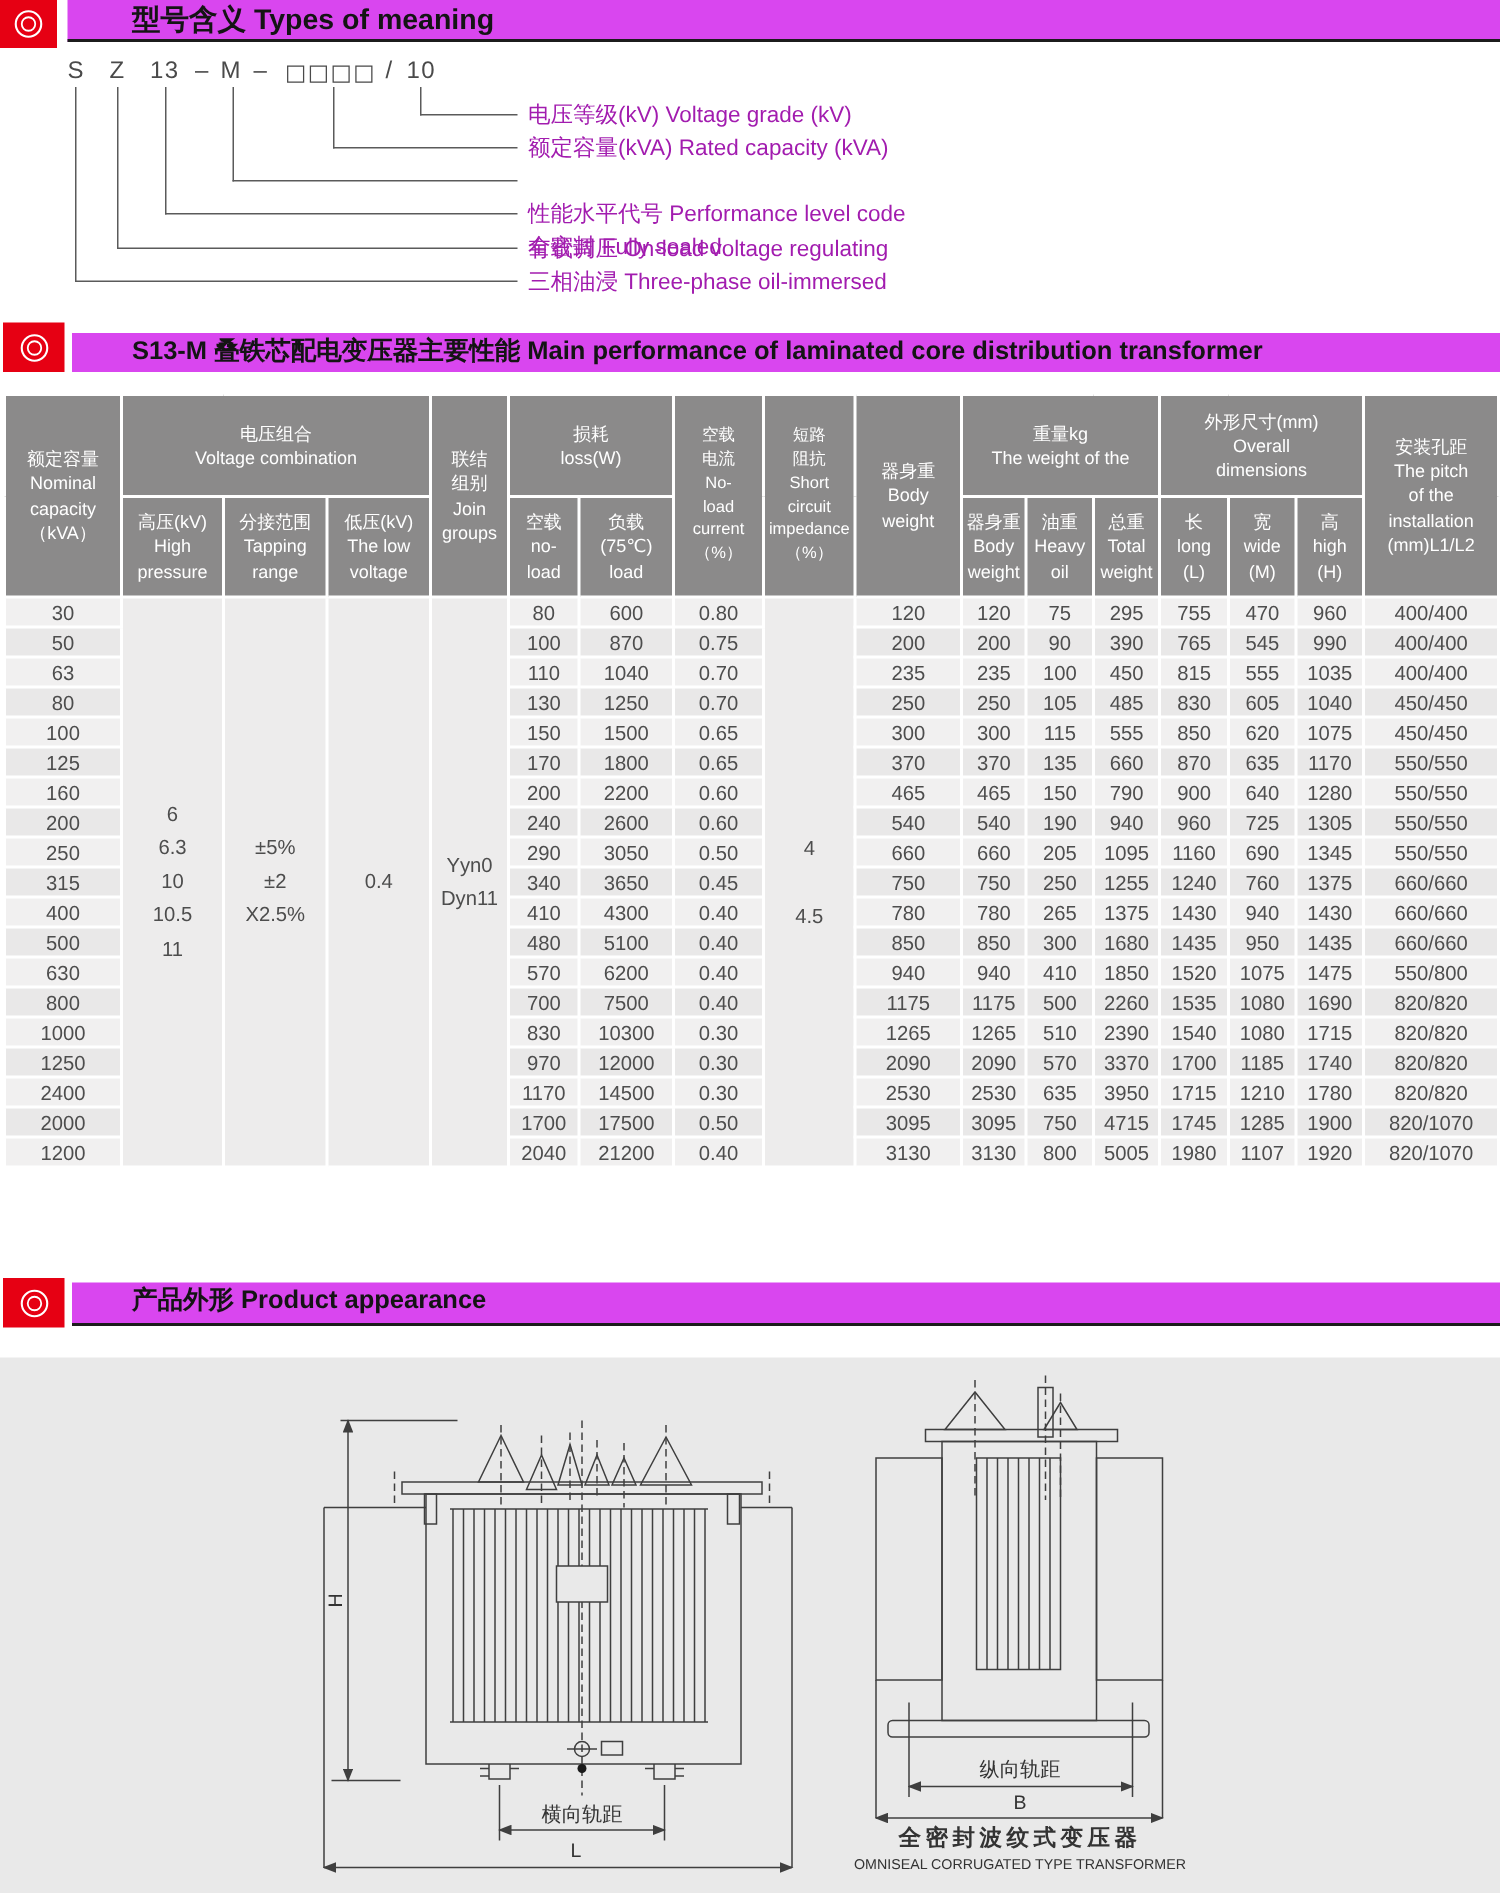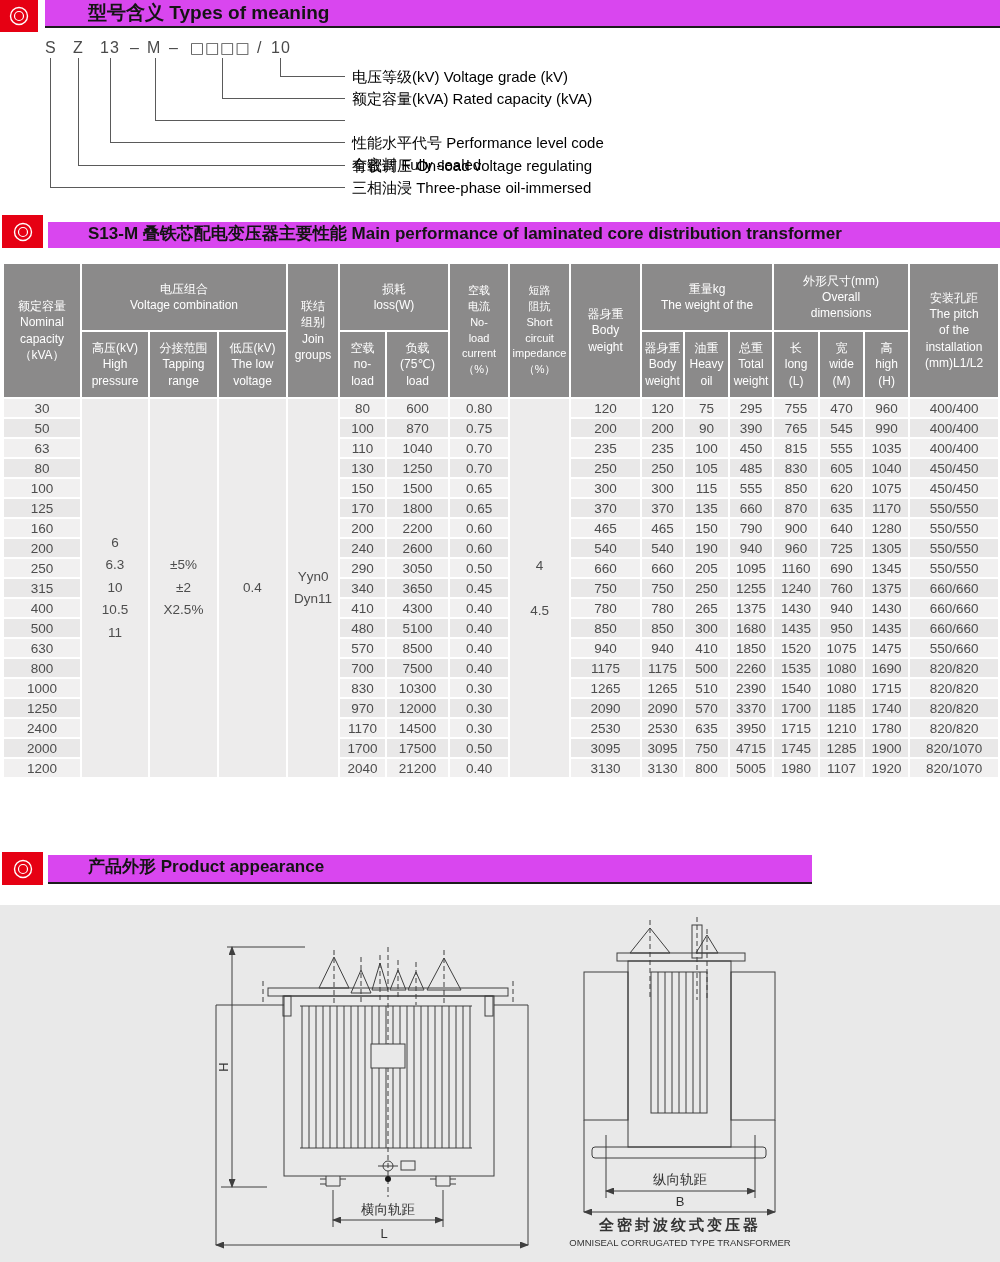--- a/index.html
+++ b/index.html
@@ -11,21 +11,21 @@
   .sec-icon { position:absolute; background:#e60013; display:flex; align-items:center; justify-content:center; }
   .sec-icon svg { display:block; }
   .sec-bar { position:absolute; background:#d946ef; display:flex; align-items:flex-start; }
   .sec-bar.black-under { border-bottom:2px solid #1c1c1c; }
   .sec-title { font-weight:bold; color:#141414; }
 
   
   .code-part { position:absolute; top:38px; height:20px; line-height:20px; font-size:16px; color:#4a4a4a; letter-spacing:1px; white-space:nowrap; }
   .code-boxes { font-family:"DejaVu Sans",sans-serif; font-size:15px; letter-spacing:1px; }
   .connector { position:absolute; border-left:1px solid #5a5a5a; border-bottom:1px solid #5a5a5a; }
-  .meaning-label { position:absolute; left:352px; transform:translateY(-50%); font-size:15px; color:#000000; white-space:nowrap; }
+  .meaning-label { position:absolute; left:352px; transform:translateY(-50%); font-size:15px; color:#a21caf; white-space:nowrap; }
 
   
   table.perf { position:absolute; left:2px; top:262px; width:996px; border-collapse:collapse; table-layout:fixed; }
   table.perf td { border:2px solid #ffffff; text-align:center; vertical-align:middle; padding:0; }
   table.perf thead td { background:#8b8a8a; color:#ffffff; font-size:12px; line-height:1.35; white-space:pre-line; }
   table.perf thead td.dense { font-size:11px; line-height:1.45; }
   table.perf tbody td { color:#4d4d4d; font-size:13.5px; height:20px; }
   table.perf tbody tr:nth-child(odd) td.d { background:#f1f0f0; }
   table.perf tbody tr:nth-child(even) td.d { background:#e9e8e8; }
   table.perf tbody td.m { background:#edecec; white-space:pre-line; line-height:22.4px; }
@@ -364,30 +364,30 @@
           <td class="d">300</td>
           <td class="d">1680</td>
           <td class="d">1435</td>
           <td class="d">950</td>
           <td class="d">1435</td>
           <td class="d">660/660</td>
         </tr>
         <tr>
           <td class="d">630</td>
           <td class="d">570</td>
-          <td class="d">8500</td>
+          <td class="d">6200</td>
           <td class="d">0.40</td>
           <td class="d">940</td>
           <td class="d">940</td>
           <td class="d">410</td>
           <td class="d">1850</td>
           <td class="d">1520</td>
           <td class="d">1075</td>
           <td class="d">1475</td>
-          <td class="d">550/660</td>
+          <td class="d">550/800</td>
         </tr>
         <tr>
           <td class="d">800</td>
           <td class="d">700</td>
           <td class="d">7500</td>
           <td class="d">0.40</td>
           <td class="d">1175</td>
           <td class="d">1175</td>
           <td class="d">500</td>
           <td class="d">2260</td>
@@ -468,21 +468,21 @@
         </tr>
       </tbody>
   </table>
 
   <div class="sec-icon" style="left:2px;top:852px;width:41px;height:33px;">
     <svg width="24" height="24" viewBox="0 0 24 24">
       <circle cx="12" cy="12" r="8.5" stroke="#ffffff" stroke-width="1.4" fill="none"></circle>
       <circle cx="12" cy="12" r="4.5" stroke="#ffffff" stroke-width="1.2" fill="none"></circle>
     </svg>
   </div>
-  <div class="sec-bar black-under" style="left:48px;top:855px;width:764px;height:29px;padding-left:40px;">
+  <div class="sec-bar black-under" style="left:48px;top:855px;width:952px;height:29px;padding-left:40px;">
     <span class="sec-title" style="font-size:17px;">产品外形 Product appearance</span>
   </div>
 
   <div class="draw-panel">
     <svg width="1000" height="357" viewBox="0 0 1000 357">
       <defs>
         <marker id="arrE" markerWidth="9" markerHeight="7" refX="8" refY="3.5" orient="auto">
           <path d="M0 0 L9 3.5 L0 7 Z" fill="#3f3f3f"></path>
         </marker>
         <marker id="arrS" markerWidth="9" markerHeight="7" refX="1" refY="3.5" orient="auto">

